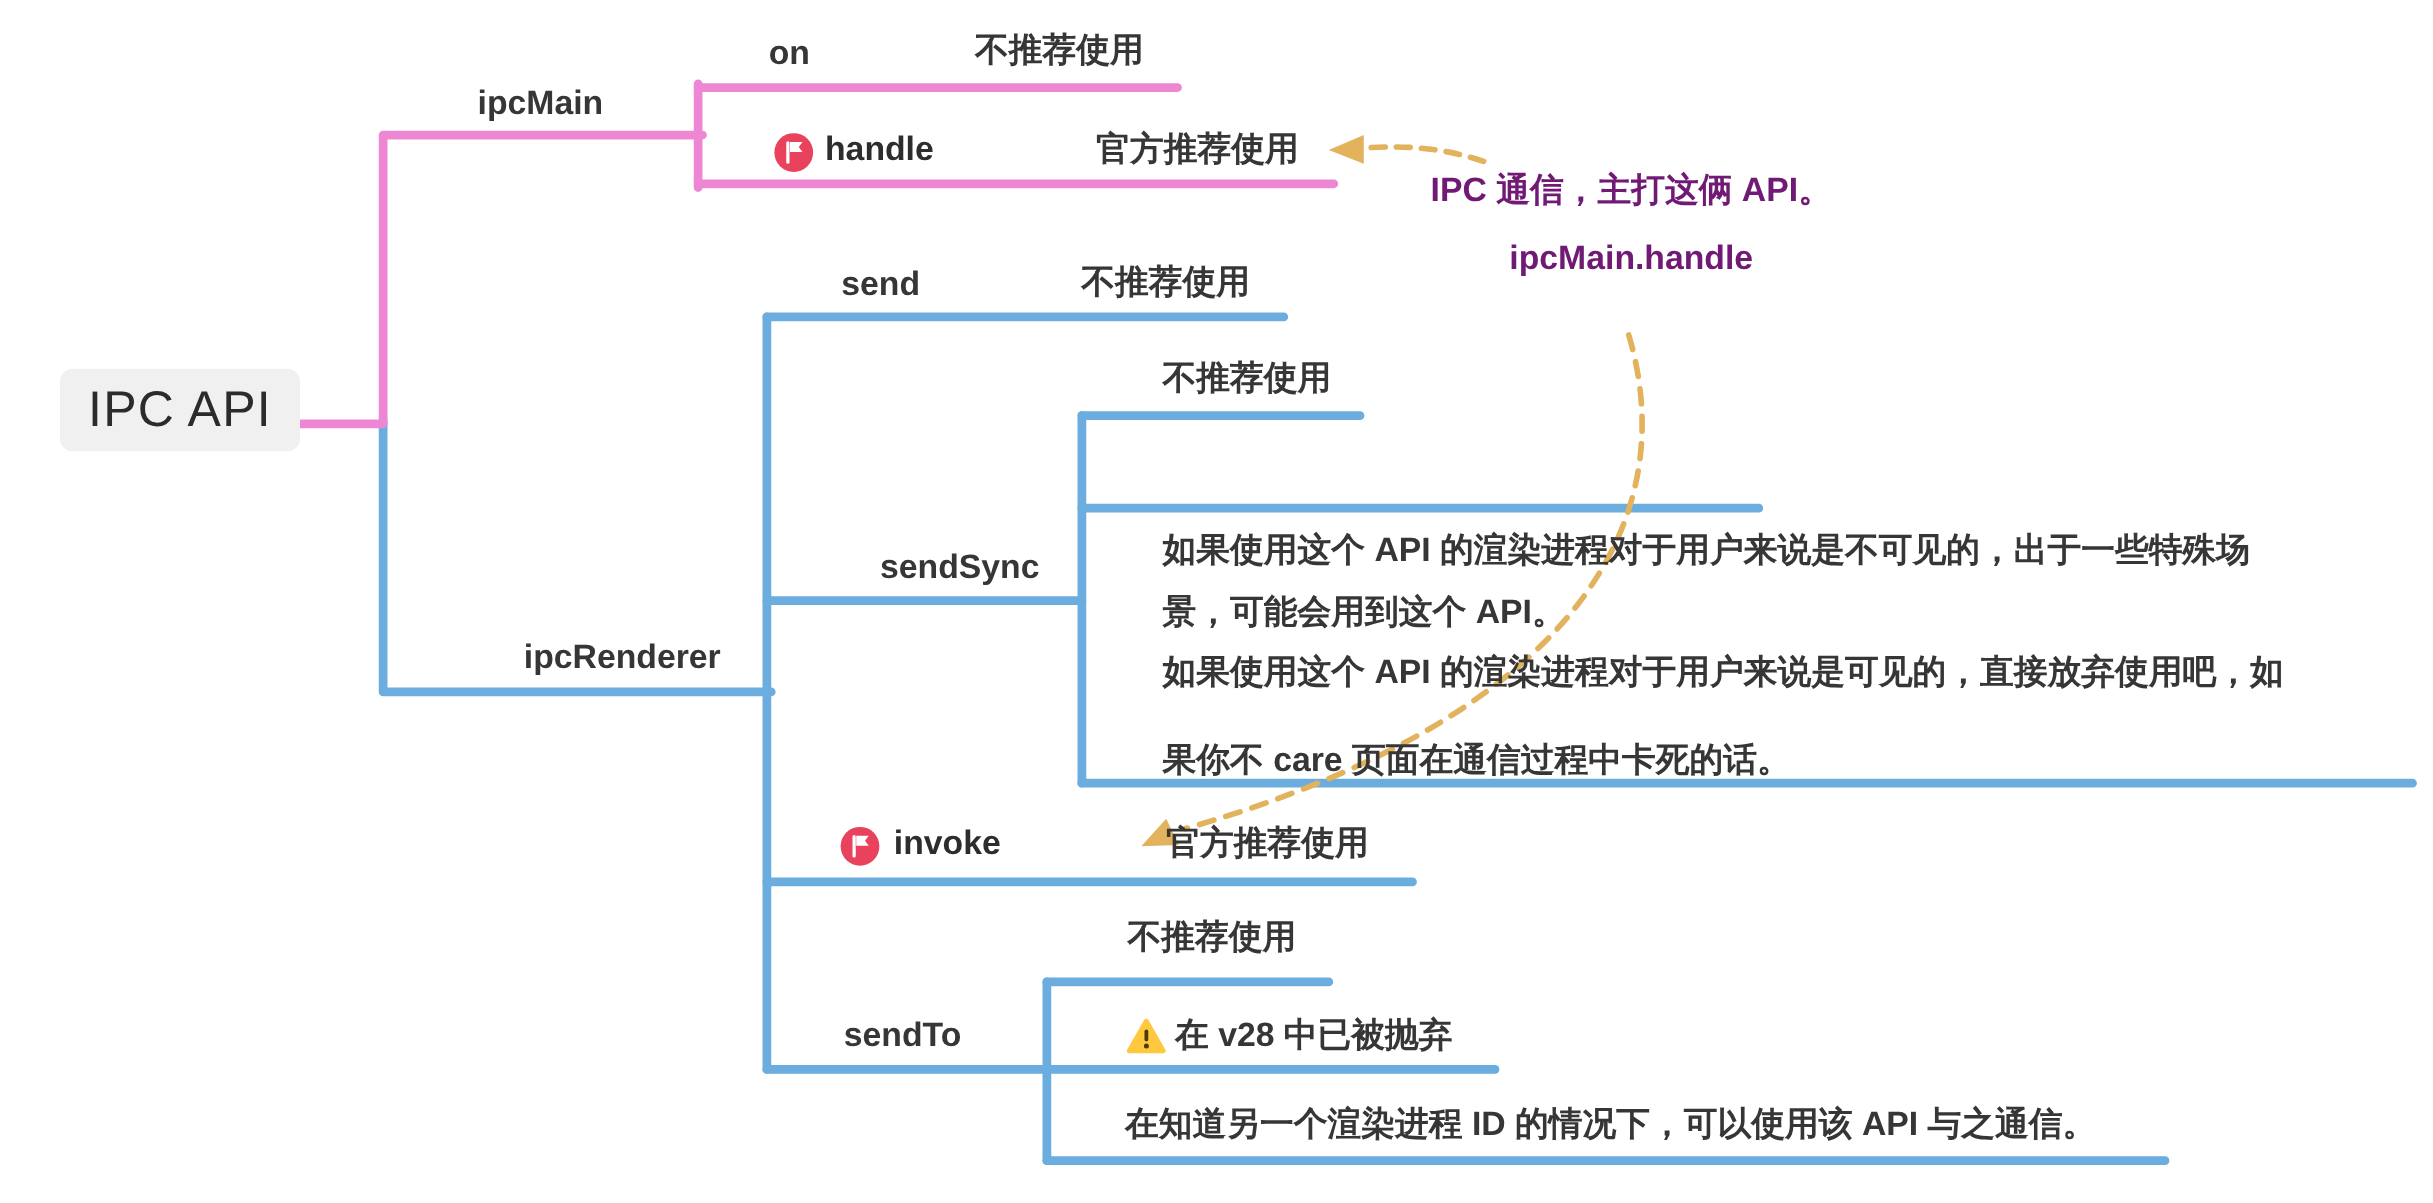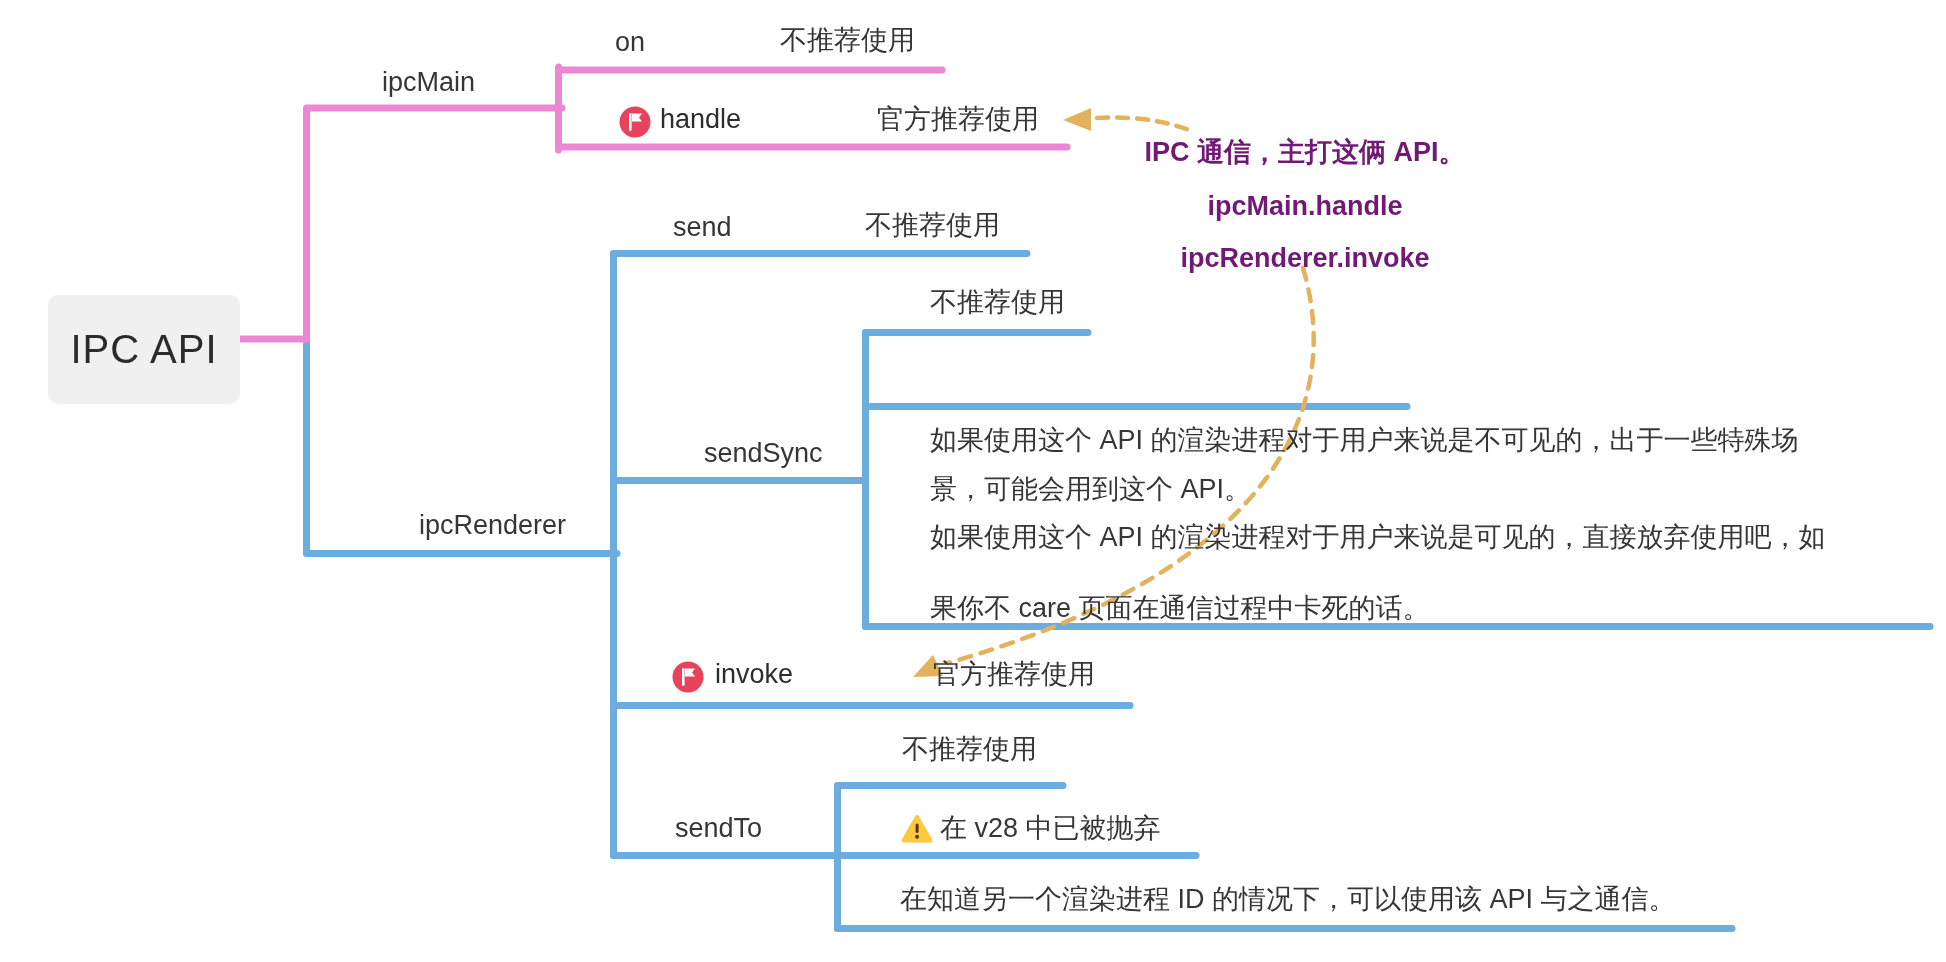--- a/index.html
+++ b/index.html
@@ -1,21 +1,21 @@
 <!DOCTYPE html>
 <html><head>
 <meta charset="utf-8">
 <style>
   html,body{margin:0;padding:0;background:#ffffff;}
   .canvas{position:relative;width:1946px;height:962px;background:#ffffff;overflow:hidden;
           font-family:"Liberation Sans",sans-serif;}
   svg.wires{position:absolute;left:0;top:0;}
-  .t{position:absolute;font-size:27px;line-height:32px;color:#363636;white-space:nowrap;}
-  .bold{font-weight:400;color:#2d2d2d;}
-  .root-box{position:absolute;left:48px;top:295px;width:192px;height:109px;background:#f0f0f1;
+  .t{position:absolute;font-size:27px;line-height:32px;color:#363636;white-space:nowrap;font-weight:bold;}
+  .bold{font-weight:700;color:#2d2d2d;}
+  .root-box{position:absolute;left:48px;top:295px;width:192px;height:66px;background:#f0f0f1;
             border-radius:10px;display:flex;align-items:center;justify-content:center;}
   .root-box .label{font-size:40px;color:#2b2b2b;letter-spacing:1px;}
   .note-line{height:48.5px;}
   .ann{position:absolute;left:1100px;top:134px;width:410px;text-align:center;
        font-weight:700;color:#701a75;font-size:27px;}
   .ann div{margin-bottom:21px;}
 </style>
 </head>
 <body>
 
@@ -101,16 +101,15 @@
   <div class="t" style="left:933px;top:658px;">官方推荐使用</div>
 
   <div class="t" style="left:675px;top:812px;">sendTo</div>
   <div class="t" style="left:902px;top:733px;">不推荐使用</div>
   <div class="t" style="left:940px;top:812px;">在 v28 中已被抛弃</div>
   <div class="t" style="left:900px;top:883px;">在知道另一个渲染进程 ID 的情况下，可以使用该 API 与之通信。</div>
 
   <div class="ann">
     <div>IPC 通信，主打这俩 API。</div>
     <div>ipcMain.handle</div>
-    <div>ipcRenderer.invoke</div>
   </div>
 
 </div>
 
 </body></html>

